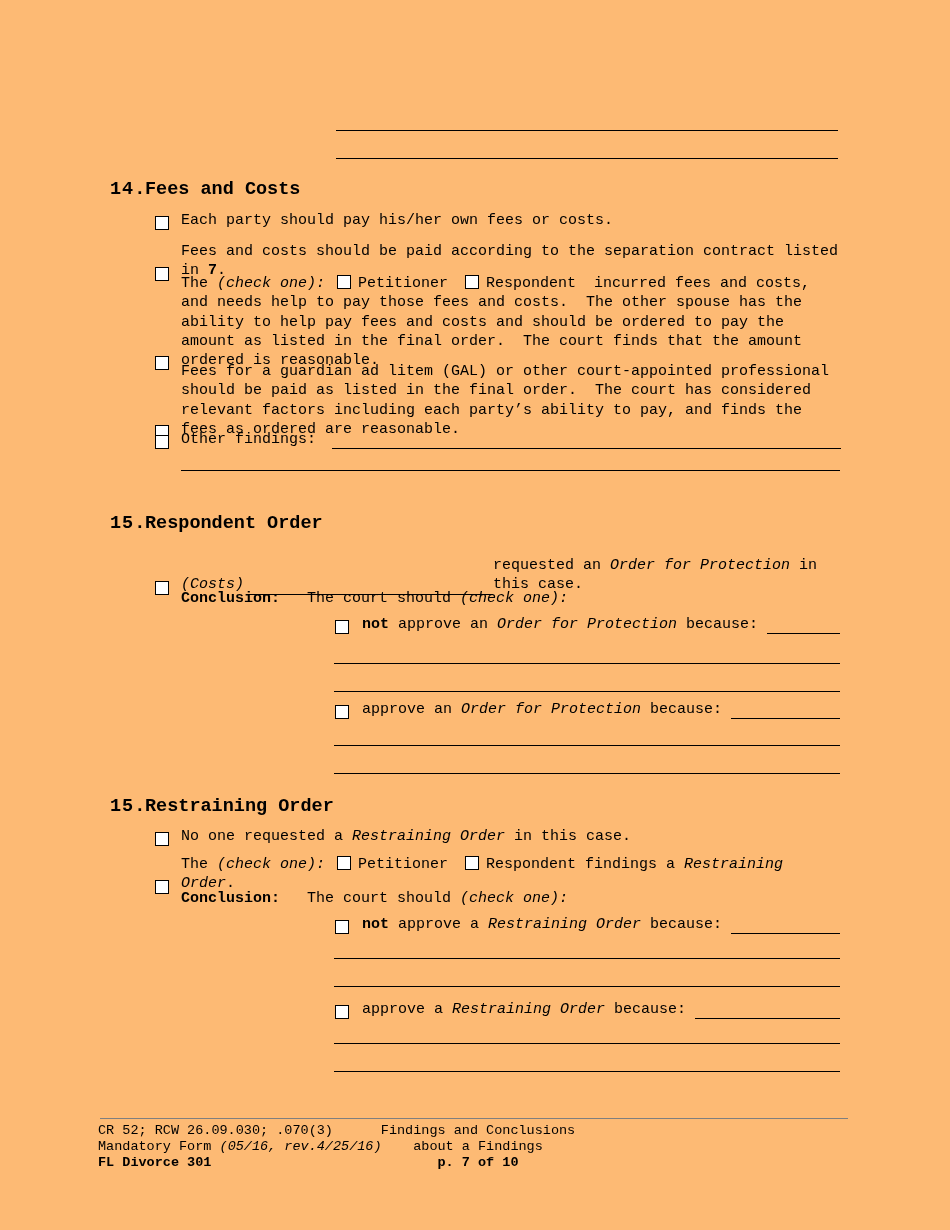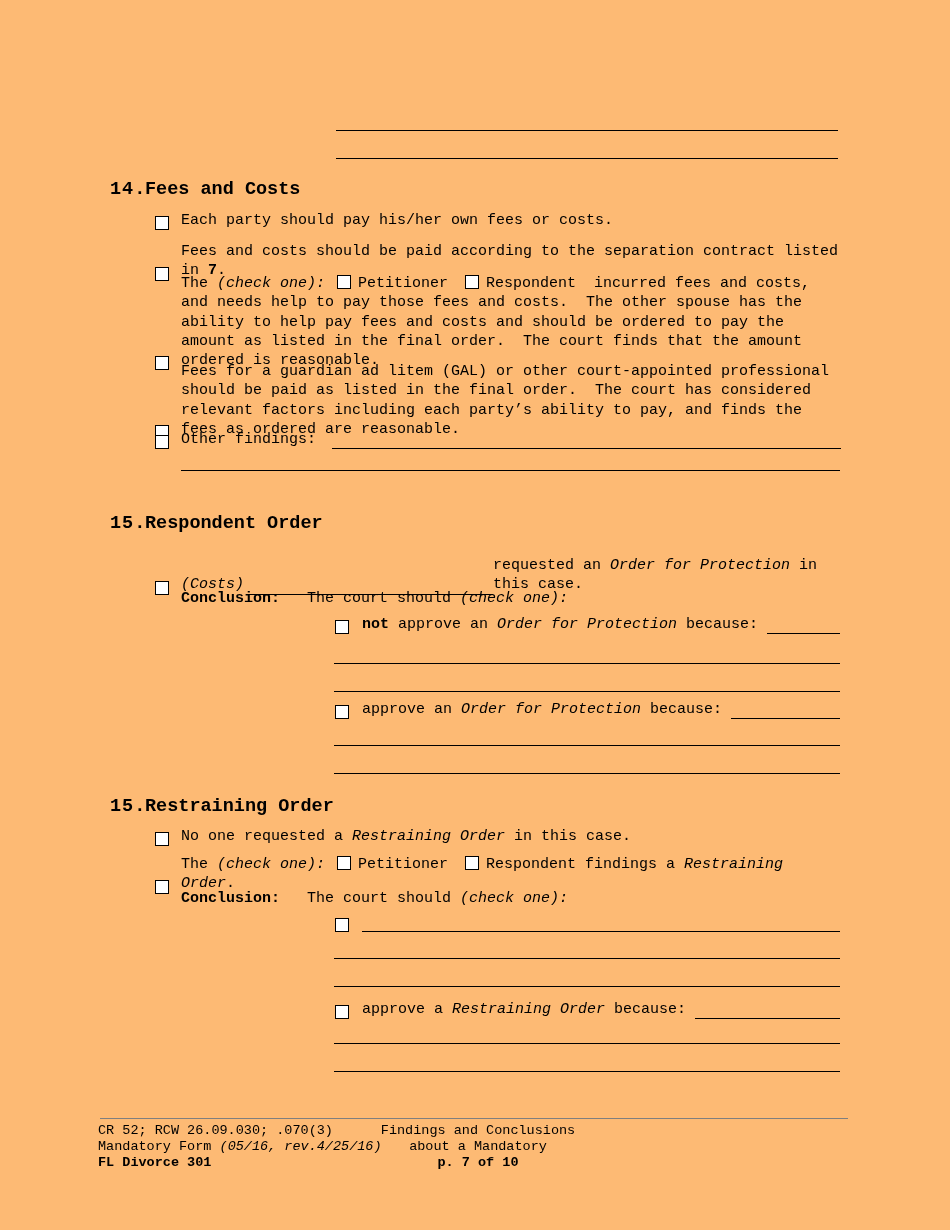--- a/index.html
+++ b/index.html
@@ -124,20 +124,21 @@
     <div class="txt"><span class="run">The </span><span class="i">(check one):</span><span class="cbi"></span><span class="run">Petitioner</span><span class="cbi ml2"></span><span class="run">Respondent</span><span class="run"> findings a </span><span class="i">Restraining Order</span><span class="run">.</span></div>
   </div>
 
   <div class="conc" style="top:889px">
     <span class="conc-label">Conclusion:</span>
     <span class="run"><span class="run">The court should </span><span class="i">(check one):</span></span>
   </div>
 
   <div class="sub" style="top:915px">
     <span class="cb"></span>
+    <span class="run"><span class="b">not</span><span class="run"> approve a </span><span class="i">Restraining Order</span><span class="run"> because: </span></span>
     <span class="fill"></span>
   </div>
   <div class="bline" style="left:334px;top:958px;width:506px"></div>
   <div class="bline" style="left:334px;top:986px;width:506px"></div>
 
   <div class="sub" style="top:1000px">
     <span class="cb"></span>
     <span class="run"><span class="run">approve a </span><span class="i">Restraining Order</span><span class="run"> because: </span></span>
     <span class="fill"></span>
   </div>
@@ -147,17 +148,17 @@
   <div class="frule" style="top:1118px"></div>
 
   <div class="footer-col" style="left:98px;top:1123px">
     <div>CR 52; RCW 26.09.030; .070(3)</div>
     <div><span class="run">Mandatory Form </span><span class="i">(05/16, rev.4/25/16)</span></div>
     <div class="b">FL Divorce 301</div>
   </div>
 
   <div class="footer-col footer-center" style="left:348px;top:1123px;width:260px">
     <div>Findings and Conclusions</div>
-    <div>about a Mandatory</div>
+    <div>about a Findings</div>
     <div class="b">p. 7 of 10</div>
   </div>
 
 </div>
 
 </body></html>

